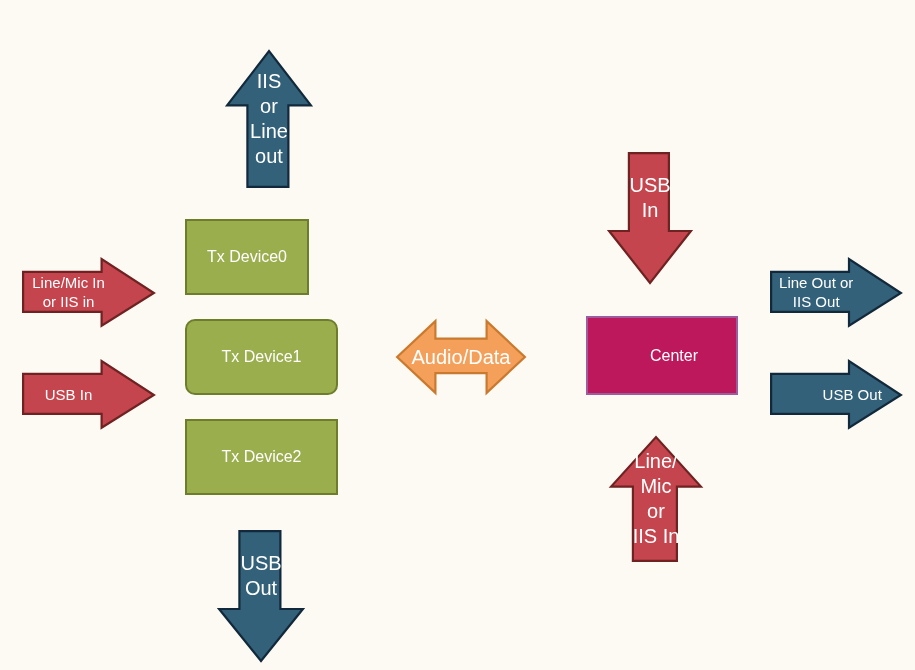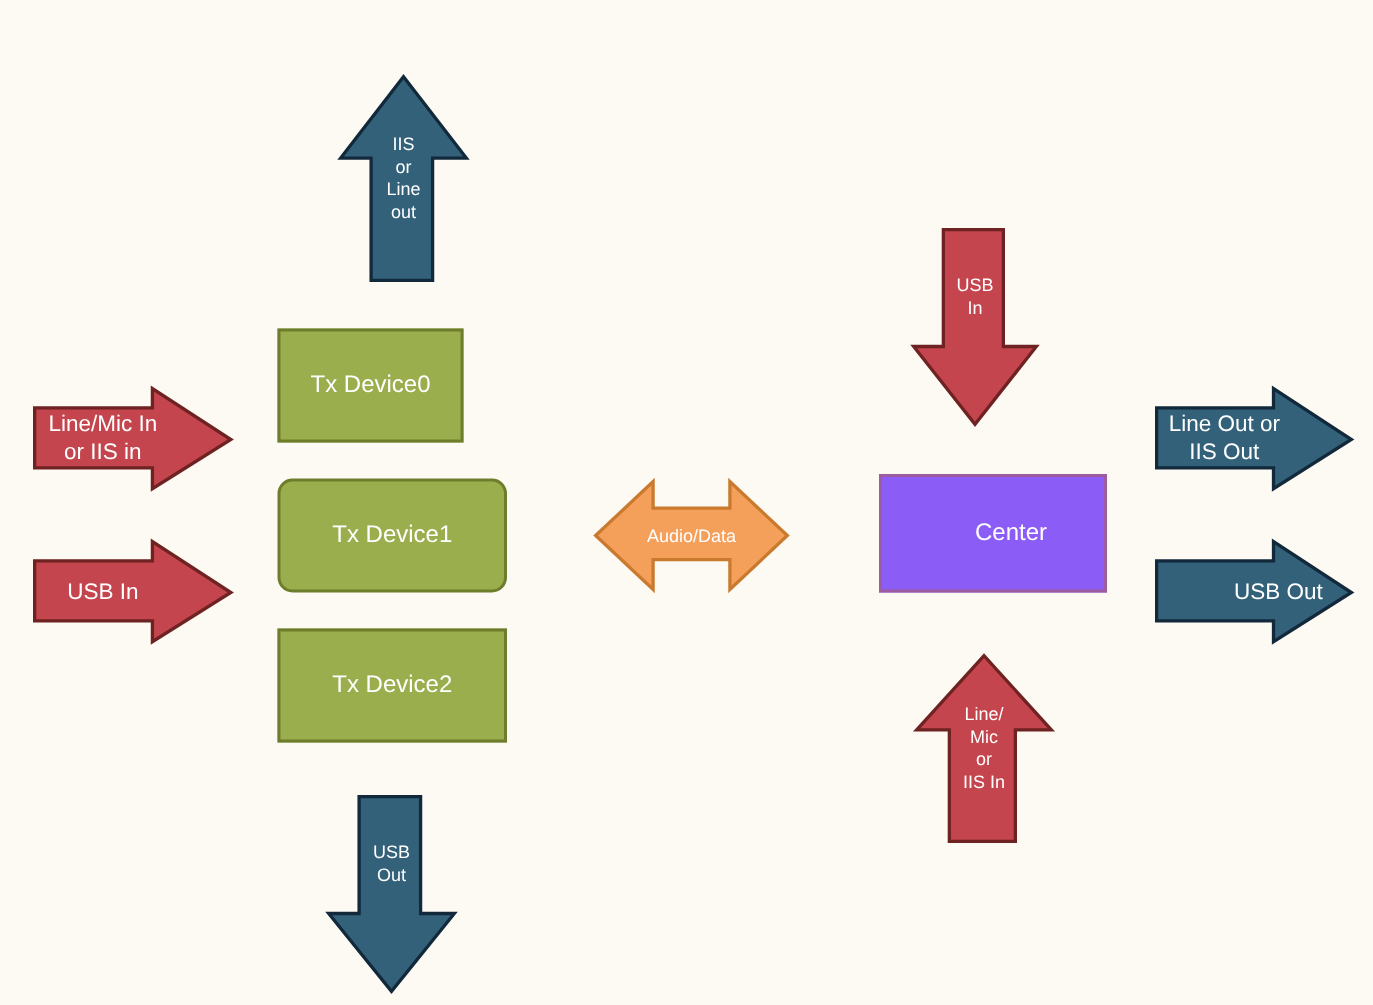--- a/index.html
+++ b/index.html
@@ -33,21 +33,21 @@
   .rect {
     border-style: solid;
     border-width: 2px;
   }
   .rect.green {
     background: #9aae4d;
     border-color: #6e7d2c;
     font-size: 16px;
   }
   .rect.purple {
-    background: #8b5cf6;
+    background: #be185d;
     border-color: #9c5c9e;
     font-size: 16px;
     padding-left: 24px;
   }
   
   .arrow {
     position: absolute;
   }
   .arrow svg {
     display: block;
@@ -62,21 +62,21 @@
     display: flex;
     align-items: center;
     justify-content: center;
     text-align: center;
     color: #ffffff;
     pointer-events: none;
     line-height: 1.25;
     box-sizing: border-box;
   }
   .lbl-15 { font-size: 15px; }
-  .lbl-16 { font-size: 12px; }
+  .lbl-16 { font-size: 20px; }
 </style>
 </head>
 <body>
 
 <div id="diagram" style="width: 915px; height: 670px; background: rgb(253, 250, 243);">
     <div class="node rect green" style="left: 185px; top: 219px; width: 124px; height: 76px;">
       <span>Tx Device0</span>
     </div>
     <div class="node rect green" style="left: 185px; top: 319px; width: 153px; height: 76px; border-radius: 10px;">
       <span>Tx Device1</span>

